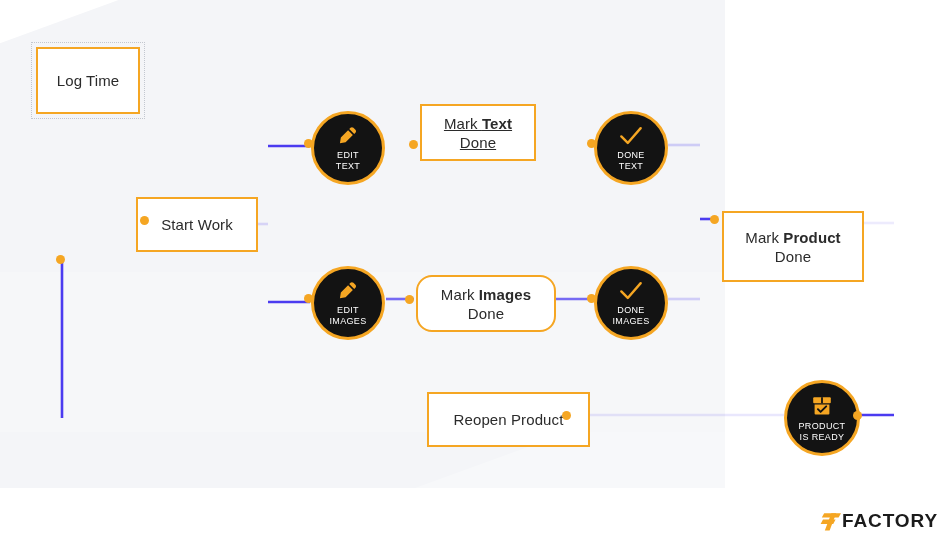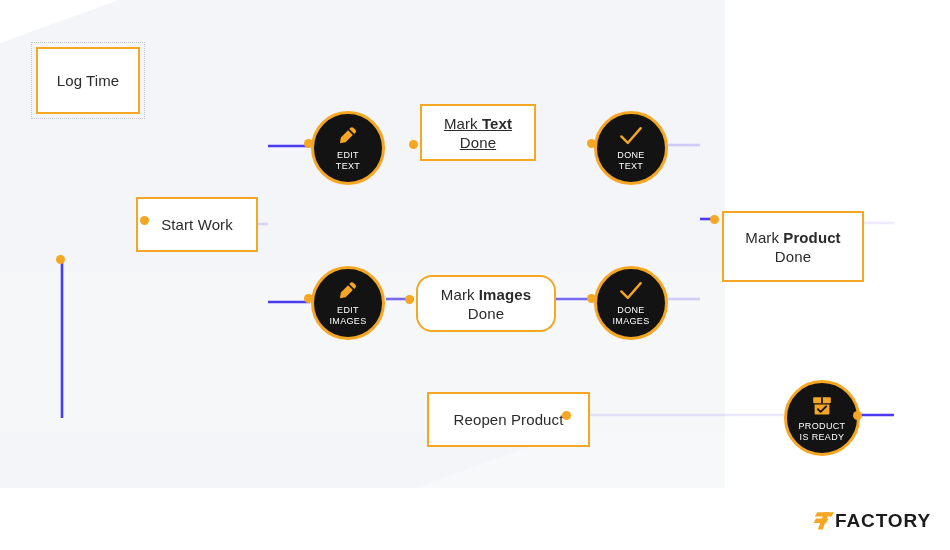--- a/index.html
+++ b/index.html
@@ -129,24 +129,24 @@
     width: 9px;
     height: 9px;
     border-radius: 50%;
     background: #f5a623;
     z-index: 6;
   }
 
   
   #brand {
     position: absolute;
-    right: 19px;
+    right: 12px;
     bottom: 18px;
     display: flex;
-    align-items: center;
+    align-items: flex-end;
     z-index: 7;
   }
   #brand .mark { line-height: 0; }
   #brand .word {
     font-size: 19px;
     font-weight: 700;
     letter-spacing: .9px;
     color: #1b1b1b;
   }
 </style>

